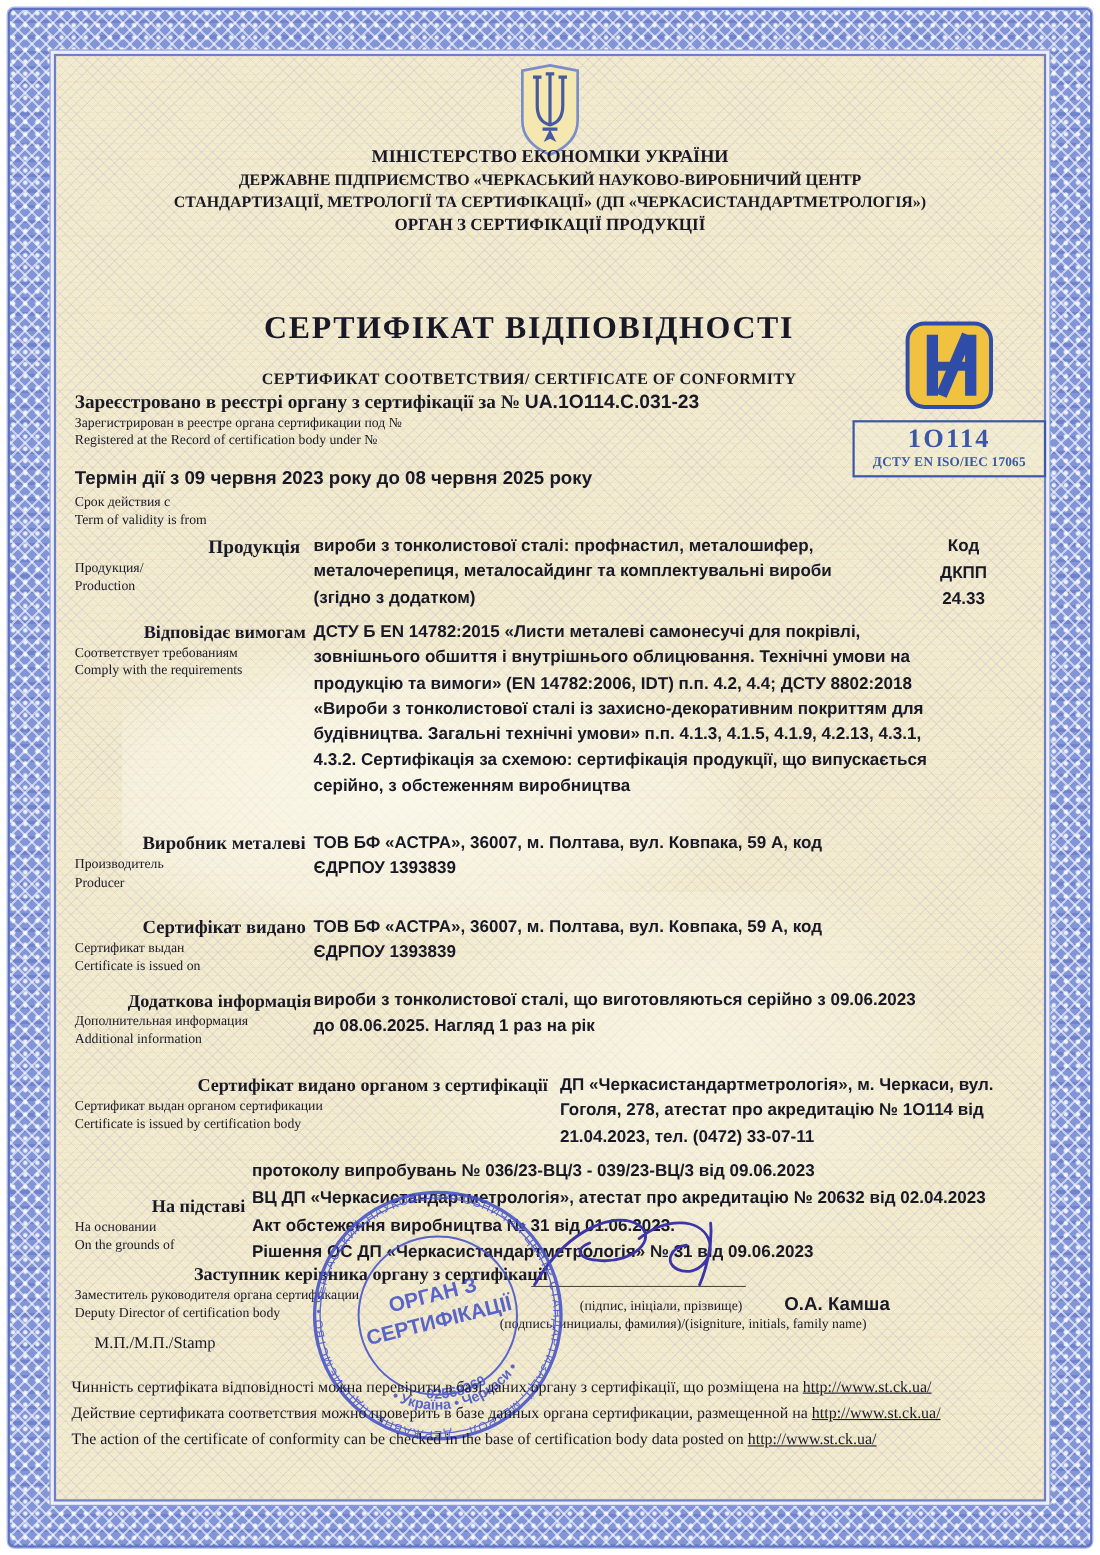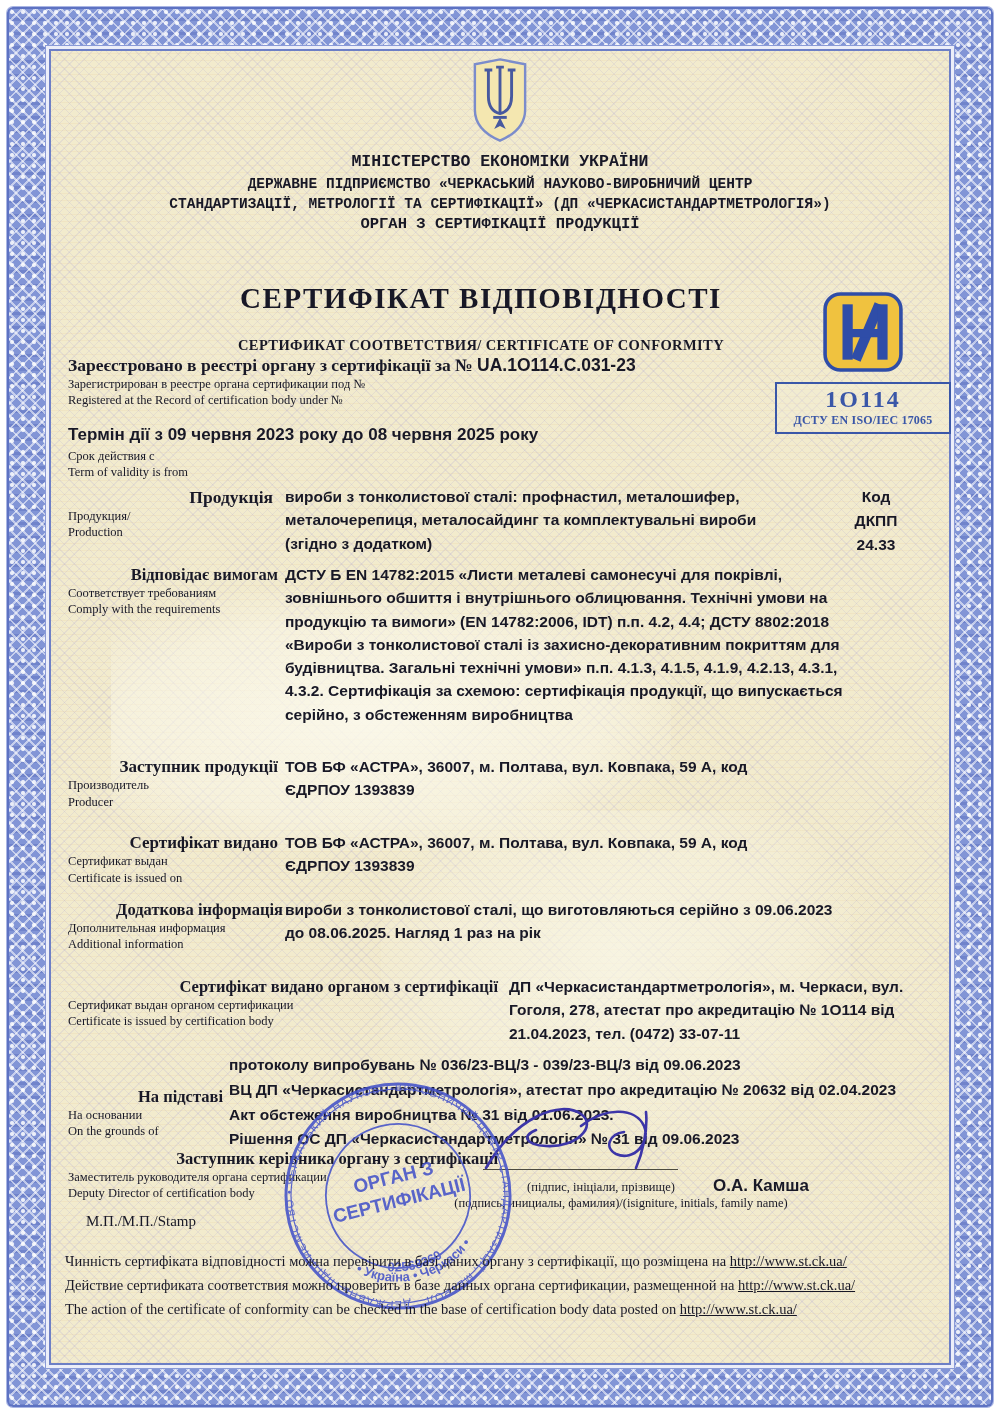--- a/index.html
+++ b/index.html
@@ -66,21 +66,21 @@
         <g stroke="#47599f" stroke-width="3" fill="none">
           <path d="M18 13 V40 C18 50 22 56 30 58 C38 56 42 50 42 40 V13"></path>
           <path d="M30 10 V58"></path>
           <path d="M14 13 h8 M26 10 h8 M38 13 h8"></path>
           <path d="M23 62 H37"></path>
         </g>
         <path d="M30 62 L24 74 L30 71 L36 74 Z" fill="#47599f"></path>
       </svg>
     </div>
 
-    <div class="abs c" style="left:0;top:100px;width:100%;font-family:Liberation Mono, monospace;">
+    <div class="abs c" style="left:0;top:80px;width:100%;">
       <div class="hline ministry">МІНІСТЕРСТВО ЕКОНОМІКИ УКРАЇНИ</div>
       <div class="hline">ДЕРЖАВНЕ ПІДПРИЄМСТВО «ЧЕРКАСЬКИЙ НАУКОВО-ВИРОБНИЧИЙ ЦЕНТР</div>
       <div class="hline">СТАНДАРТИЗАЦІЇ, МЕТРОЛОГІЇ ТА СЕРТИФІКАЦІЇ» (ДП «ЧЕРКАСИСТАНДАРТМЕТРОЛОГІЯ»)</div>
       <div class="hline" style="font-size:15.5px;">ОРГАН З СЕРТИФІКАЦІЇ ПРОДУКЦІЇ</div>
     </div>
 
     <div class="abs c" style="left:0;top:231px;width:860px;">
       <div class="title">СЕРТИФІКАТ ВІДПОВІДНОСТІ</div>
       <div class="subtitle">СЕРТИФИКАТ СООТВЕТСТВИЯ/ CERTIFICATE OF CONFORMITY</div>
     </div>
@@ -126,21 +126,21 @@
     </div>
 
     <div class="abs" style="left:17px;top:514px;width:210px;">
       <div class="lbl">Відповідає вимогам</div>
       <div class="small">Соответствует требованиям</div>
       <div class="small">Comply with the requirements</div>
     </div>
     <div class="abs val" style="left:234px;top:512px;width:565px;">ДСТУ Б EN 14782:2015 «Листи металеві самонесучі для покрівлі, зовнішнього обшиття і внутрішнього облицювання. Технічні умови на продукцію та вимоги» (EN 14782:2006, IDT) п.п. 4.2, 4.4; ДСТУ 8802:2018 «Вироби з тонколистової сталі із захисно-декоративним покриттям для будівництва. Загальні технічні умови» п.п. 4.1.3, 4.1.5, 4.1.9, 4.2.13, 4.3.1, 4.3.2. Сертифікація за схемою: сертифікація продукції, що випускається серійно, з обстеженням виробництва</div>
 
     <div class="abs" style="left:17px;top:706px;width:210px;">
-      <div class="lbl" style="font-size:17px;">Заступник продукції</div>
+      <div class="lbl" style="font-size:17px;">Виробник металеві</div>
       <div class="small">Производитель</div>
       <div class="small">Producer</div>
     </div>
     <div class="abs val" style="left:234px;top:704px;width:500px;">ТОВ БФ «АСТРА», 36007, м. Полтава, вул. Ковпака, 59 А, код ЄДРПОУ 1393839</div>
 
     <div class="abs" style="left:17px;top:782px;width:210px;">
       <div class="lbl" style="font-size:17px;">Сертифікат видано</div>
       <div class="small">Сертификат выдан</div>
       <div class="small">Certificate is issued on</div>
     </div>

